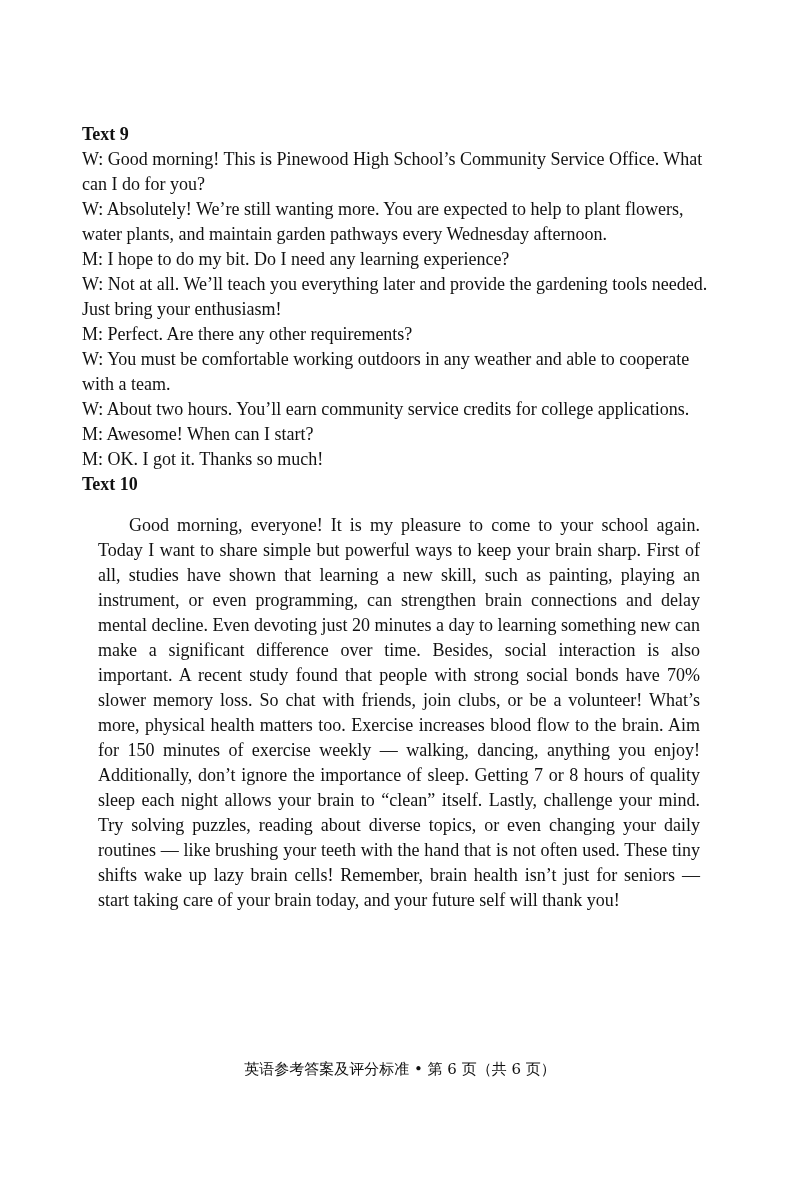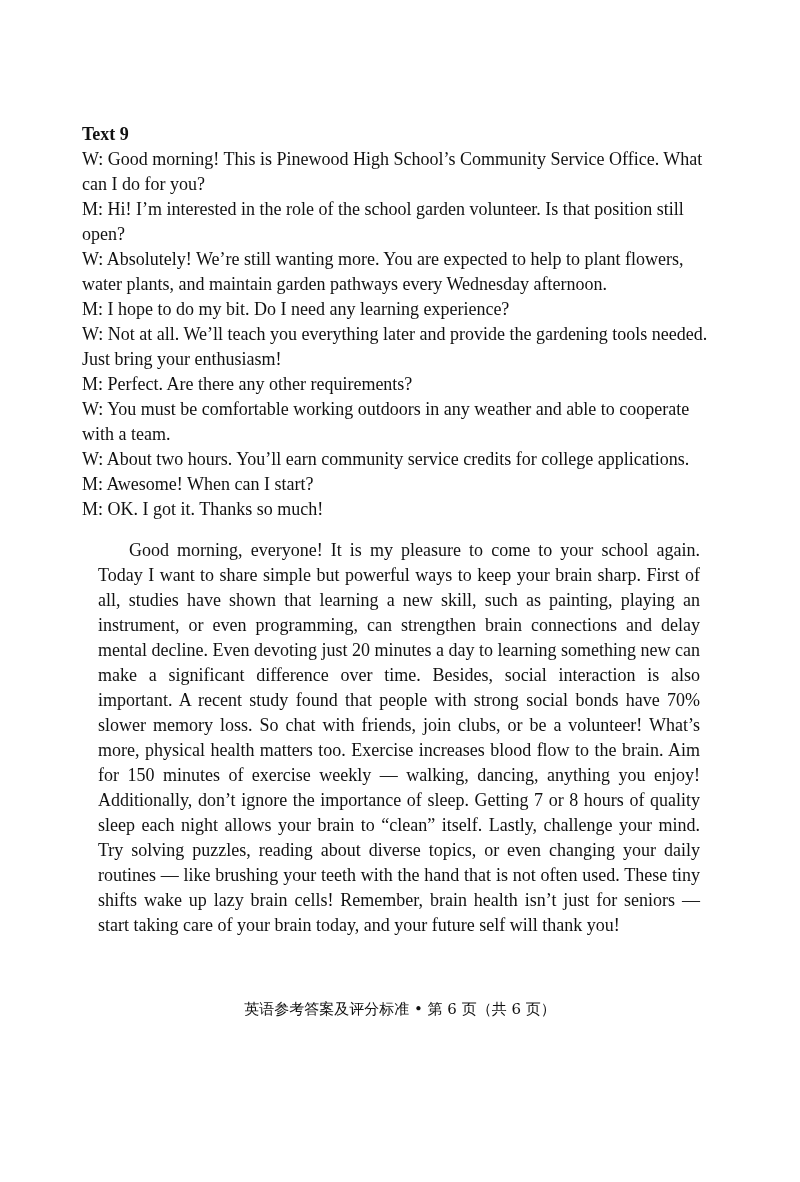--- a/index.html
+++ b/index.html
@@ -11,38 +11,38 @@
   .page {
     position: absolute; left: 82px; top: 122px; width: 634px;
     font-size: 18px; line-height: 25px;
   }
   .heading { font-weight: bold; margin: 0; }
   .line { margin: 0; }
   .para {
     margin: 16px; text-align: justify; text-indent: 31px;
   }
   .footer {
-    position: absolute; left: 0; width: 800px; top: 1000px;
+    position: absolute; left: 0; width: 800px; top: 1060px;
     text-align: center; font-size: 15px;
     font-family: "DejaVu Serif", "Liberation Serif", serif;
   }
 </style>
 </head>
 <body>
 
 <div class="page">
   <p class="heading">Text 9</p>
   <div>
     <p class="line">W: Good morning! This is Pinewood High School’s Community Service Office. What can I do for you?</p>
-    <p class="line">M: Hi! I’m interested in the role of the school garden volunteer. Is that position still open?</p>
     <p class="line">W: Absolutely! We’re still wanting more. You are expected to help to plant flowers, water plants, and maintain garden pathways every Wednesday afternoon.</p>
     <p class="line">M: I hope to do my bit. Do I need any learning experience?</p>
     <p class="line">W: Not at all. We’ll teach you everything later and provide the gardening tools needed. Just bring your enthusiasm!</p>
     <p class="line">M: Perfect. Are there any other requirements?</p>
     <p class="line">W: You must be comfortable working outdoors in any weather and able to cooperate with a team.</p>
     <p class="line">W: About two hours. You’ll earn community service credits for college applications.</p>
     <p class="line">M: Awesome! When can I start?</p>
     <p class="line">M: OK. I got it. Thanks so much!</p>
   </div>
+  <p class="heading">Text 10</p>
   <p class="para">Good morning, everyone! It is my pleasure to come to your school again. Today I want to share simple but powerful ways to keep your brain sharp. First of all, studies have shown that learning a new skill, such as painting, playing an instrument, or even programming, can strengthen brain connections and delay mental decline. Even devoting just 20 minutes a day to learning something new can make a significant difference over time. Besides, social interaction is also important. A recent study found that people with strong social bonds have 70% slower memory loss. So chat with friends, join clubs, or be a volunteer! What’s more, physical health matters too. Exercise increases blood flow to the brain. Aim for 150 minutes of exercise weekly — walking, dancing, anything you enjoy! Additionally, don’t ignore the importance of sleep. Getting 7 or 8 hours of quality sleep each night allows your brain to “clean” itself. Lastly, challenge your mind. Try solving puzzles, reading about diverse topics, or even changing your daily routines — like brushing your teeth with the hand that is not often used. These tiny shifts wake up lazy brain cells! Remember, brain health isn’t just for seniors — start taking care of your brain today, and your future self will thank you!</p>
 </div>
 
 <div class="footer">英语参考答案及评分标准 • 第 6 页（共 6 页）</div>
 
 </body></html>

